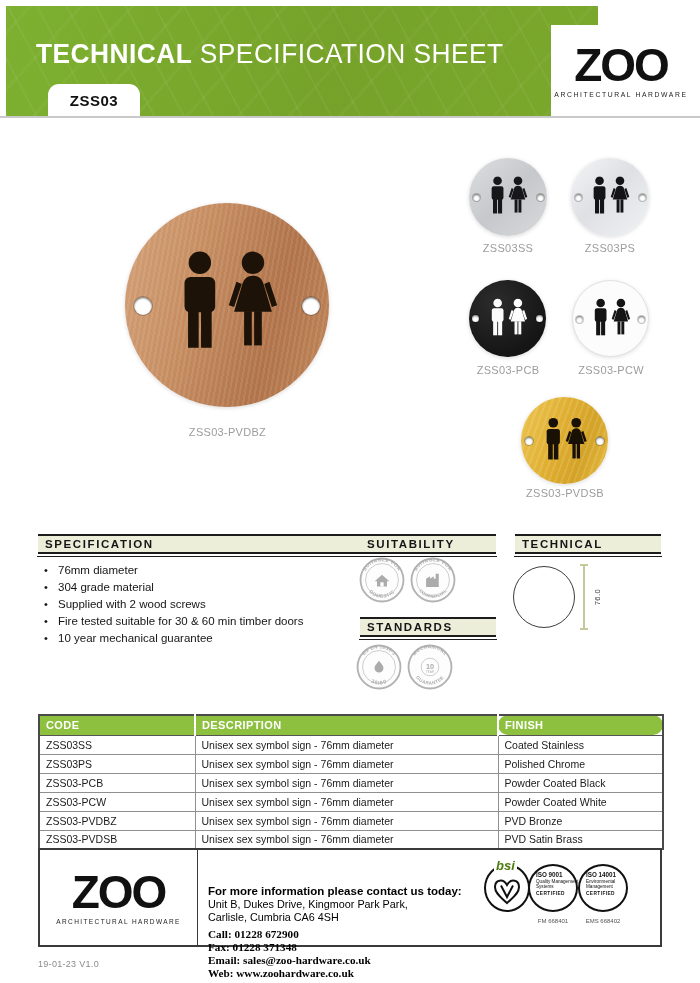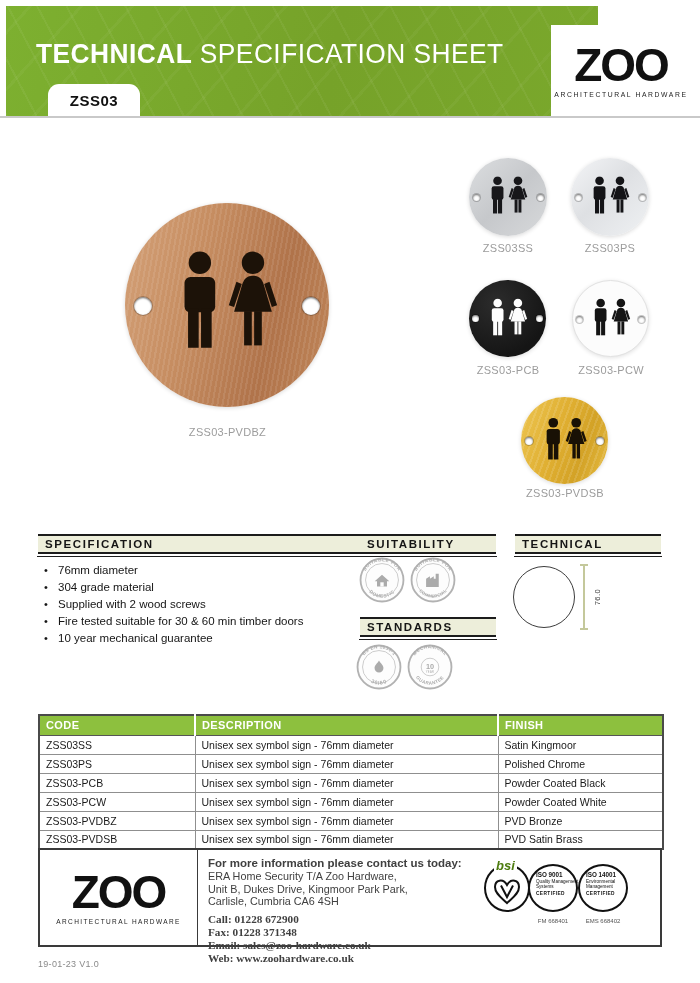--- a/index.html
+++ b/index.html
@@ -66,31 +66,31 @@
   .dim-line::before { top:0; } .dim-line::after { bottom:0; }
   .dim-label { position:absolute; left:84px; top:35px; transform:translate(-50%,-50%) rotate(-90deg);
     font-size:7.5px; color:#3c3c3c; letter-spacing:.5px; }
 
   
   table.spec-table { position:absolute; left:38px; top:714px; width:624px; border-collapse:collapse;
     border:2px solid #4a4a4a; font-size:10.5px; color:#1a1a1a; table-layout:fixed; }
   .spec-table col.c1 { width:156px; } .spec-table col.c2 { width:303px; } .spec-table col.c3 { width:165px; }
   .spec-table th { background:#8dc03e; color:#fff; text-align:left; font-size:11px; font-weight:800;
     letter-spacing:.4px; padding:3px 6px; height:20px; border-right:2px solid #fff; border-bottom:1px solid #555; }
-  .spec-table th:last-child { border-right:none; }
+  .spec-table th:last-child { border-right:none;border-radius:10px; }
   .spec-table td { border:1px solid #8f8f8f; padding:2px 6px; height:19px; background:#fff; }
 
   
   .footer-box { position:absolute; left:38px; top:848px; width:624px; height:99px;
     border:2px solid #3a3a3a; display:flex; }
   .foot-logo { width:158px; border-right:1.5px solid #3a3a3a; display:flex; flex-direction:column;
     align-items:center; justify-content:center; }
   .foot-logo .zoo-word { font-size:46px; line-height:42px; }
   .foot-logo .zoo-sub { font-size:6.5px; letter-spacing:1.4px; margin-top:5px; }
-  .foot-contact { flex:1; padding:7px 0 0 10px; color:#404040; }
+  .foot-contact { flex:1; padding:7px 0 0 10px; color:#000000;margin-top:28px; }
   .fc-head { font-weight:800; font-size:11.5px; margin-bottom:1px; }
   .fc-line { font-size:10.8px; line-height:12.5px; }
   .fc-strong { font-weight:800; font-size:11.2px; line-height:13px;font-family:Liberation Serif, serif; }
   .fc-gap { height:5px; }
   .bsi-wrap { position:relative; width:182px; }
   .bsi-ellipse { position:absolute; top:14px; height:48px; border:2px solid #111; border-radius:50%;
     background:#fff; }
   .e1 { left:6px;  width:46px; }
   .e2 { left:50px; width:50px; }
   .e3 { left:100px; width:50px; }
@@ -295,21 +295,21 @@
       <tr>
         <th>CODE</th>
         <th>DESCRIPTION</th>
         <th>FINISH</th>
       </tr>
     </thead>
     <tbody>
       <tr>
         <td>ZSS03SS</td>
         <td>Unisex sex symbol sign - 76mm diameter</td>
-        <td>Satin Kingmoor</td>
+        <td>Coated Stainless</td>
       </tr>
       <tr>
         <td>ZSS03PS</td>
         <td>Unisex sex symbol sign - 76mm diameter</td>
         <td>Polished Chrome</td>
       </tr>
       <tr>
         <td>ZSS03-PCB</td>
         <td>Unisex sex symbol sign - 76mm diameter</td>
         <td>Powder Coated Black</td>
@@ -332,21 +332,20 @@
     </tbody>
   </table>
 
   <div class="footer-box">
     <div class="foot-logo">
       <div class="zoo-word">ZOO</div>
       <div class="zoo-sub">ARCHITECTURAL HARDWARE</div>
     </div>
     <div class="foot-contact">
       <div class="fc-head">For more information please contact us today:</div>
-      <div class="fc-line">ERA Home Security T/A Zoo Hardware,</div>
       <div class="fc-line">Unit B, Dukes Drive, Kingmoor Park Park,</div>
       <div class="fc-line">Carlisle, Cumbria CA6 4SH</div>
       <div class="fc-gap"></div>
       <div class="fc-strong">Call: 01228 672900</div>
       <div class="fc-strong">Fax: 01228 371348</div>
       <div class="fc-strong">Email: sales@zoo-hardware.co.uk</div>
       <div class="fc-strong">Web: www.zoohardware.co.uk</div>
     </div>
     <div class="bsi-wrap">
       <div class="bsi-ellipse e1"></div>

